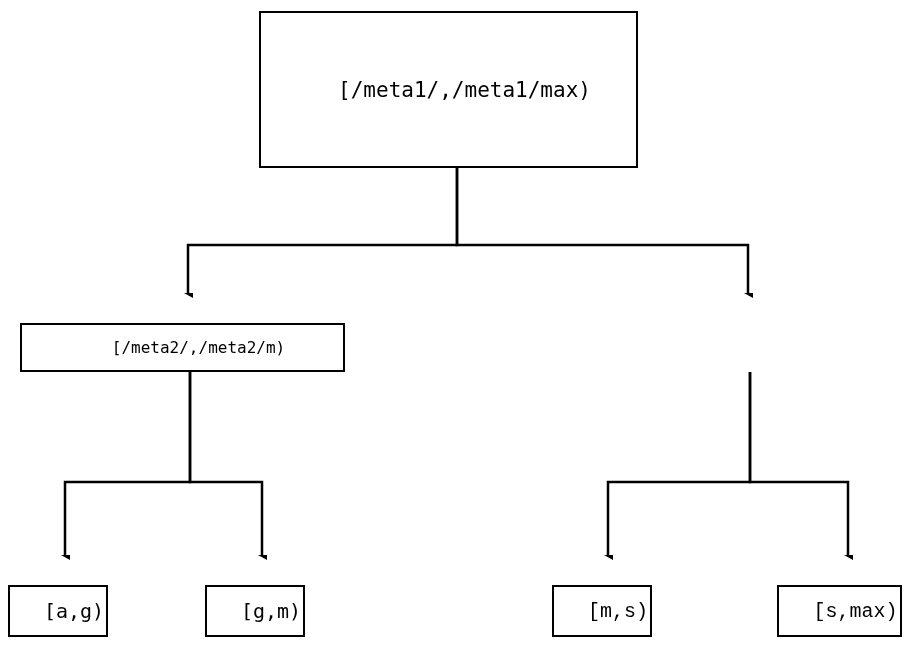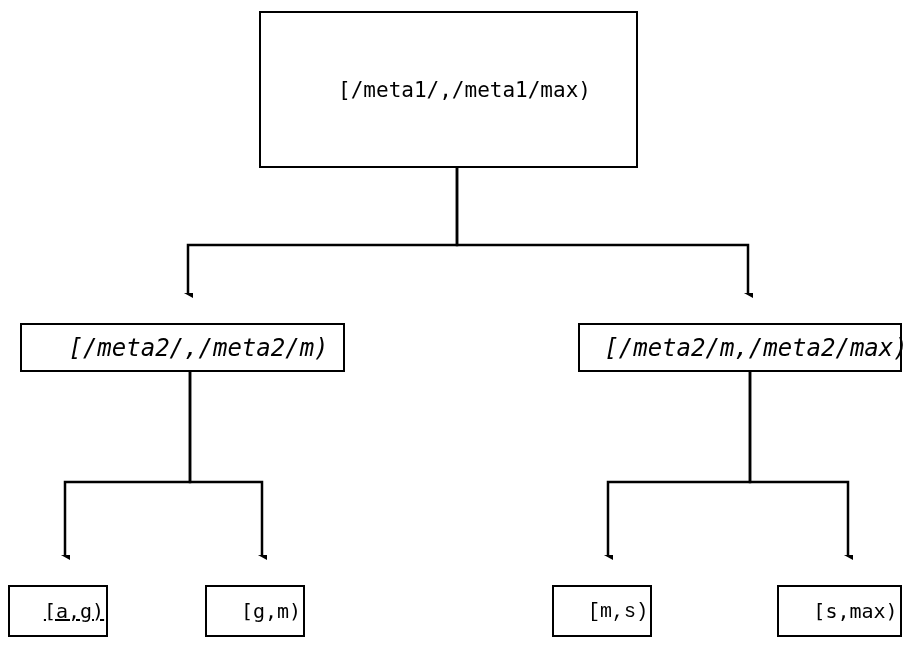--- a/index.html
+++ b/index.html
@@ -42,25 +42,25 @@
     display: block;
     white-space: pre;
     letter-spacing: 0px;
     color: #000000;
   }
   .node-root       { left: 259px; top: 11px;  width: 379px; height: 157px; }
   .node-root .node-label       { font-size: 21px; }
   .node-mid-left   { left: 20px;  top: 323px; width: 325px; height: 49px; }
   .node-mid-right  { left: 578px; top: 323px; width: 324px; height: 49px; }
   .node-mid-left .node-label,
-  .node-mid-right .node-label  { font-size: 24px; font-style: italic; }
-  .node-leaf-1 { left: 8px;   top: 585px; width: 100px; height: 52px; text-decoration: underline; }
+  .node-mid-right .node-label  { font-size: 16px; }
+  .node-leaf-1 { left: 8px;   top: 585px; width: 100px; height: 52px; }
   .node-leaf-2 { left: 205px; top: 585px; width: 100px; height: 52px; justify-content: center; }
   .node-leaf-3 { left: 552px; top: 585px; width: 100px; height: 52px; font-family: Liberation Mono, monospace; }
-  .node-leaf-4 { left: 777px; top: 585px; width: 125px; height: 52px; }
+  .node-leaf-4 { left: 777px; top: 585px; width: 125px; height: 52px; font-family: Liberation Mono, monospace; }
   .node-leaf-1 .node-label,
   .node-leaf-2 .node-label,
   .node-leaf-3 .node-label,
   .node-leaf-4 .node-label { font-size: 20px; }
 </style>
 </head>
 <body>
 
 <div id="diagram">
 
@@ -94,23 +94,20 @@
   </svg>
 
   <div class="node node-root">
     <span class="node-label">[/meta1/,/meta1/max)</span>
   </div>
 
   <div class="node node-mid-left">
     <span class="node-label">[/meta2/,/meta2/m)</span>
   </div>
 
-  <div class="node node-mid-right">
-    <span class="node-label">[/meta2/m,/meta2/max)</span>
-  </div>
 
   <div class="node node-leaf-1">
     <span class="node-label">[a,g)</span>
   </div>
 
   <div class="node node-leaf-2">
     <span class="node-label">[g,m)</span>
   </div>
 
   <div class="node node-leaf-3">

